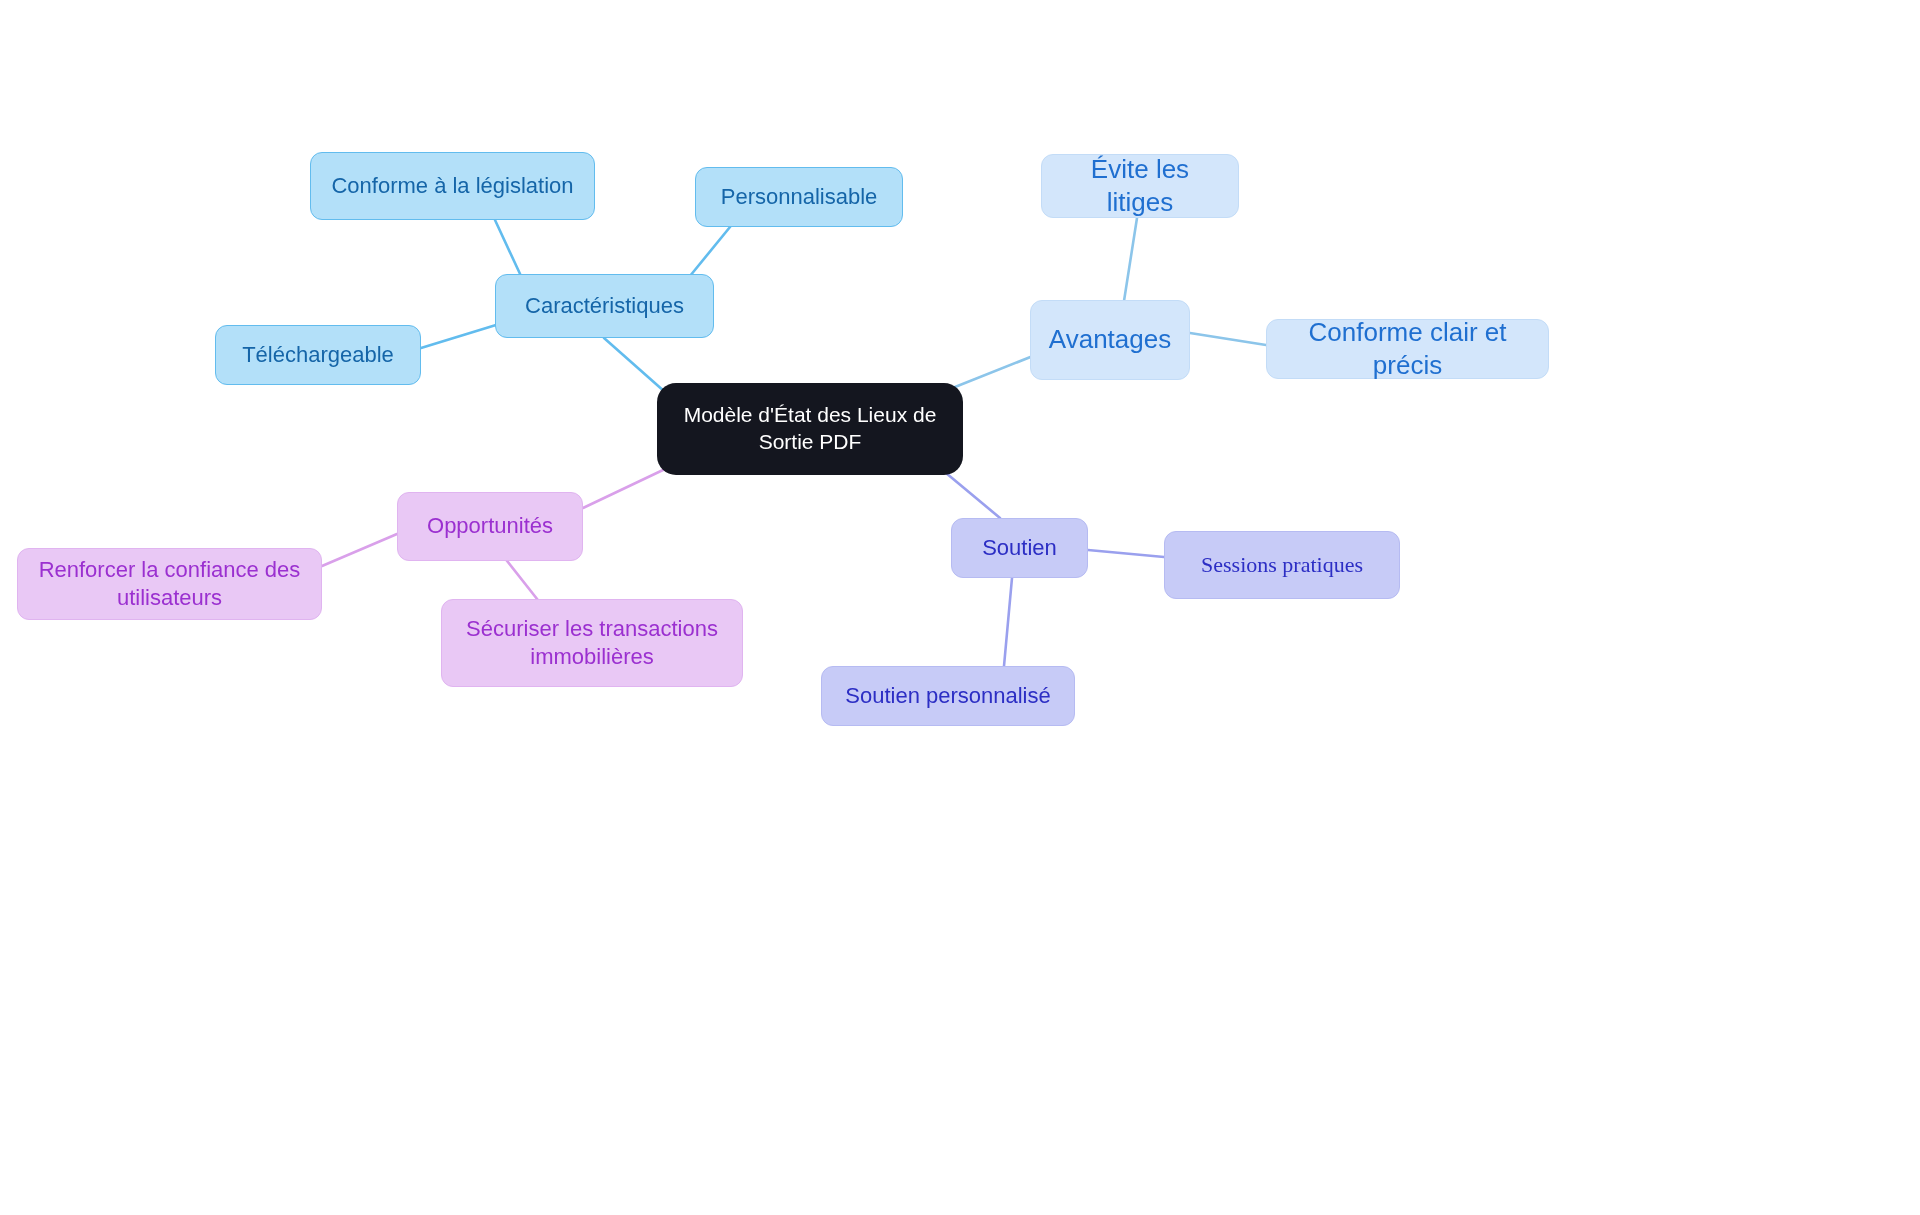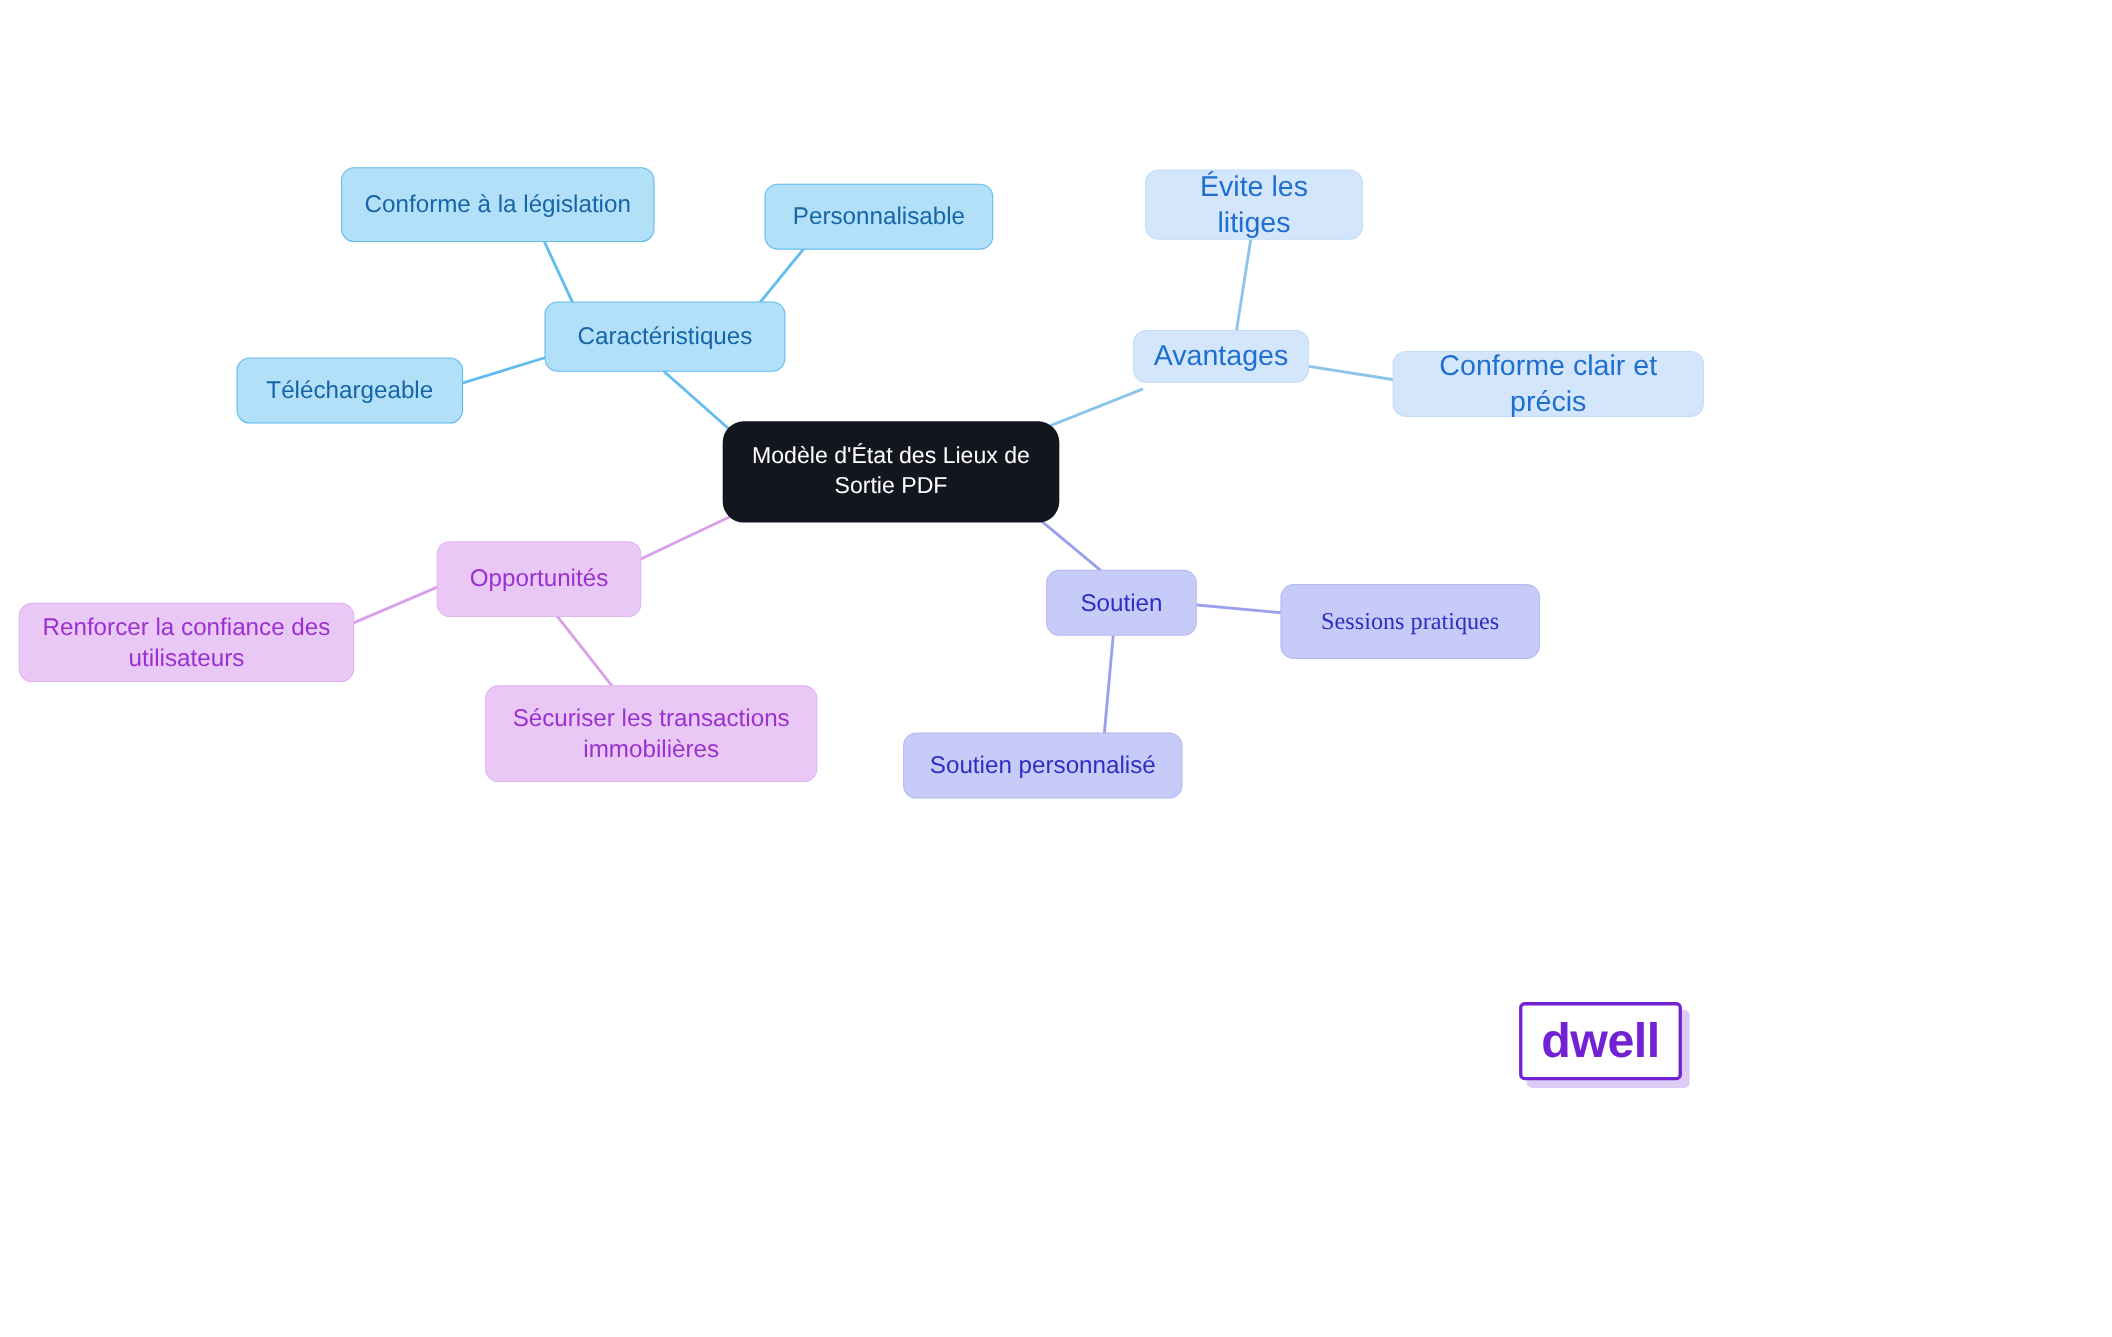--- a/index.html
+++ b/index.html
@@ -109,27 +109,24 @@
       <line x1="663" y1="470" x2="583" y2="508" stroke="#d9a0ea" stroke-width="2.6" stroke-linecap="round"></line>
       <line x1="397" y1="534" x2="322" y2="566" stroke="#d9a0ea" stroke-width="2.6" stroke-linecap="round"></line>
       <line x1="500" y1="552" x2="556" y2="623" stroke="#d9a0ea" stroke-width="2.6" stroke-linecap="round"></line>
     </svg>
   <div id="node-layer">
       <div class="node node-root" style="left: 657px; top: 383px; width: 306px; height: 92px;"><span>Modèle d'État des Lieux de Sortie PDF</span></div>
       <div class="node node-blue" style="left: 495px; top: 274px; width: 219px; height: 64px;"><span>Caractéristiques</span></div>
       <div class="node node-blue" style="left: 310px; top: 152px; width: 285px; height: 68px;"><span>Conforme à la législation</span></div>
       <div class="node node-blue" style="left: 695px; top: 167px; width: 208px; height: 60px;"><span>Personnalisable</span></div>
       <div class="node node-blue" style="left: 215px; top: 325px; width: 206px; height: 60px;"><span>Téléchargeable</span></div>
-      <div class="node node-lightblue" style="left: 1030px; top: 300px; width: 160px; height: 48px;"><span>Avantages</span></div>
+      <div class="node node-lightblue" style="left: 1030px; top: 300px; width: 160px; height: 80px;"><span>Avantages</span></div>
       <div class="node node-lightblue" style="left: 1041px; top: 154px; width: 198px; height: 64px;"><span>Évite les litiges</span></div>
       <div class="node node-lightblue" style="left: 1266px; top: 319px; width: 283px; height: 60px;"><span>Conforme clair et précis</span></div>
       <div class="node node-periwinkle" style="left: 951px; top: 518px; width: 137px; height: 60px;"><span>Soutien</span></div>
       <div class="node node-periwinkle" style="left: 1164px; top: 531px; width: 236px; height: 68px; font-family: Liberation Serif, serif;"><span>Sessions pratiques</span></div>
       <div class="node node-periwinkle" style="left: 821px; top: 666px; width: 254px; height: 60px;"><span>Soutien personnalisé</span></div>
       <div class="node node-violet" style="left: 397px; top: 492px; width: 186px; height: 69px;"><span>Opportunités</span></div>
       <div class="node node-violet" style="left: 17px; top: 548px; width: 305px; height: 72px;"><span>Renforcer la confiance des utilisateurs</span></div>
-      <div class="node node-violet" style="left: 441px; top: 623px; width: 302px; height: 88px;"><span>Sécuriser les transactions immobilières</span></div>
+      <div class="node node-violet" style="left: 441px; top: 599px; width: 302px; height: 88px;"><span>Sécuriser les transactions immobilières</span></div>
     </div>
 
-  <div class="brand-badge" style="left: 1381px; top: 911px; width: 142px; height: 65px;">
-    <span class="brand-text">dwell</span>
-  </div>
 </div>
 
 </body></html>

